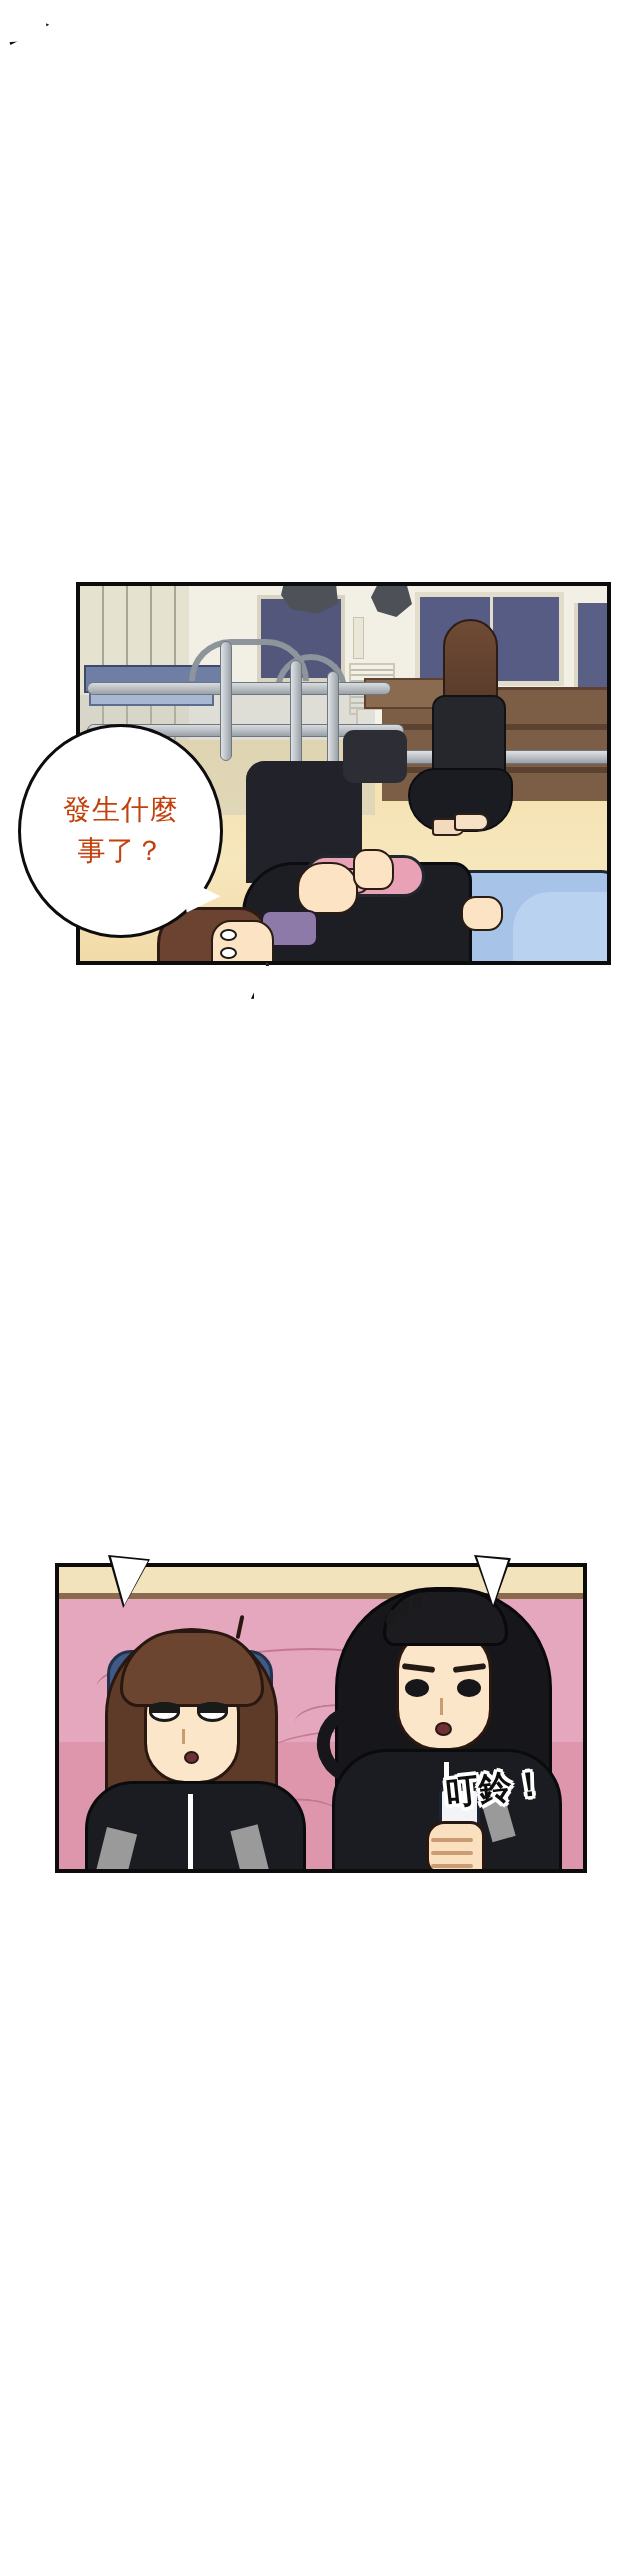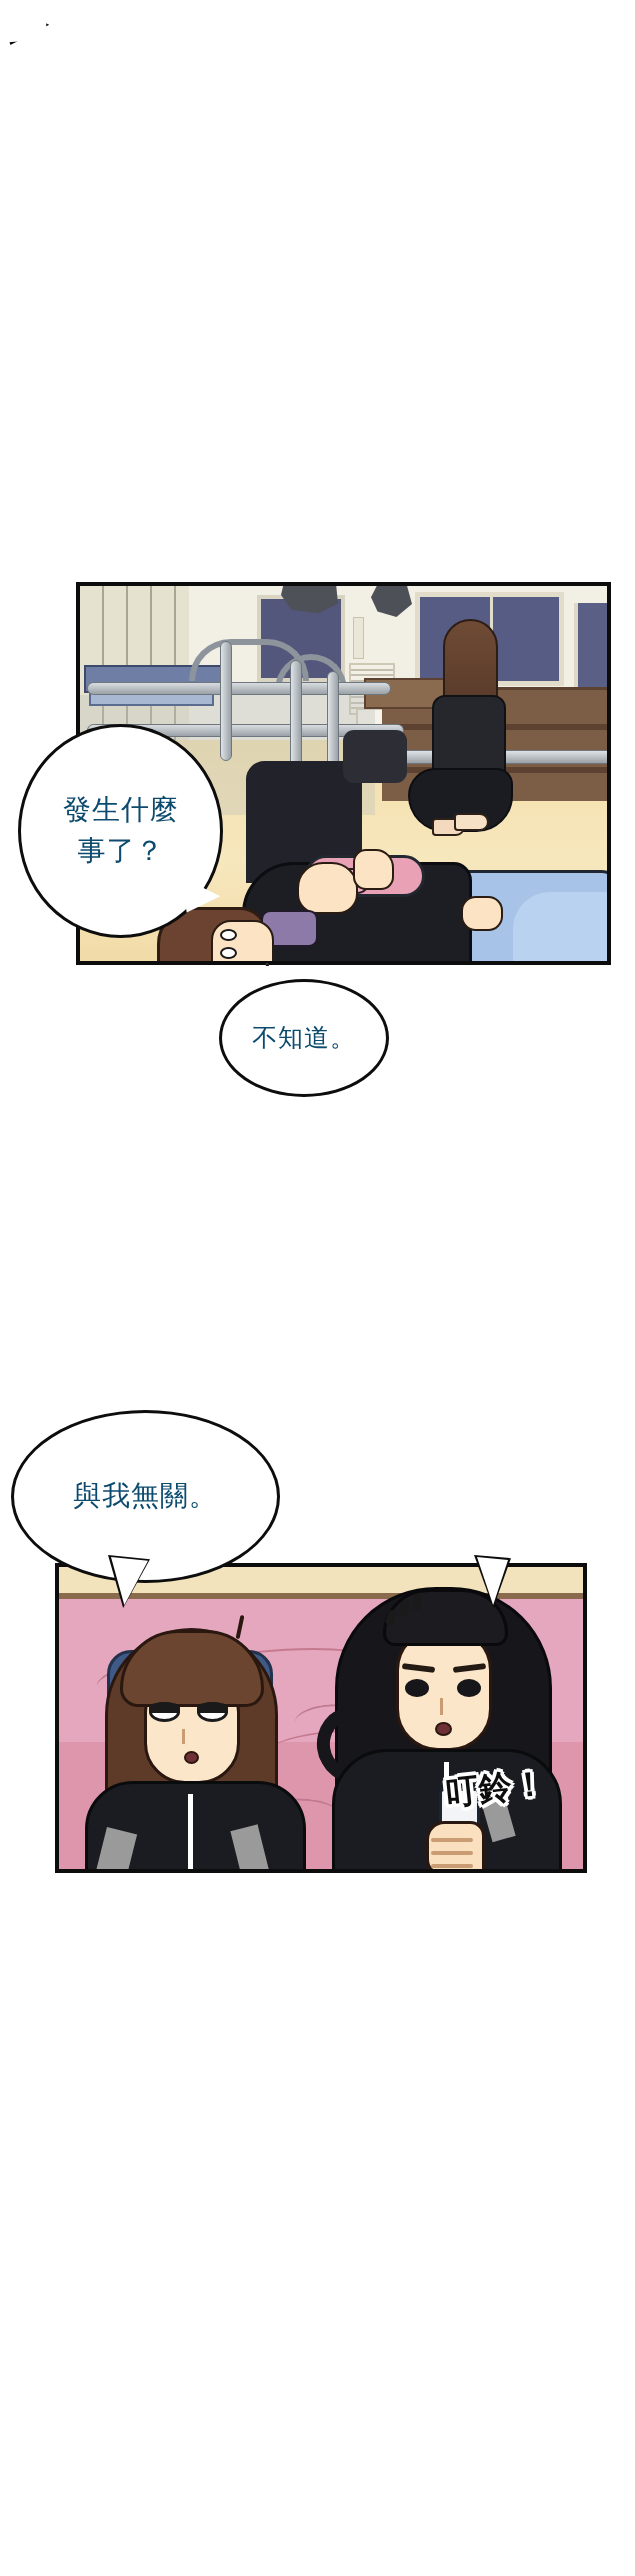--- a/index.html
+++ b/index.html
@@ -499,21 +499,21 @@
   .bubble {
     position: absolute;
     background: #ffffff;
     border: 3.7px solid #0d0d0d;
     border-radius: 50%;
     box-sizing: border-box;
     display: flex;
     align-items: center;
     justify-content: center;
     text-align: center;
-    color: #0c4a6e;
+    color: #c2410c;
     font-family: "DejaVu Sans", "Liberation Sans", sans-serif;
     z-index: 20;
   }
   .bubble .txt {
     line-height: 1.45;
     white-space: pre-line;
     letter-spacing: 0.9px;
   }
 
   
@@ -656,23 +656,20 @@
   </div>
 
   <div class="tail-1"></div>
   <div class="tail-1b"></div>
   <div class="bubble bubble-1">
     <span class="txt">發生什麼
 事了？</span>
   </div>
 
   <div class="tail-2"></div>
-  <div class="bubble bubble-2">
-    <span class="txt">不知道。</span>
-  </div>
 
   <div class="panel2">
     <div class="p2-inner">
       <div class="p2-bed"></div>
       <div class="p2-topwood"></div>
       <div class="p2-topwood-line"></div>
       <div class="p2-bed-shade"></div>
       <div class="p2-bed-fold1"></div>
       <div class="p2-bed-fold2"></div>
       <div class="p2-sheet-line1"></div>
@@ -720,21 +717,18 @@
       <div class="p2-g1-zip"></div>
       <div class="p2-g1-stripe-l"></div>
       <div class="p2-g1-stripe-r"></div>
     </div>
   </div>
 
   <div class="sfx">叮鈴！</div>
 
   <div class="tail-3o"></div>
   <div class="tail-3"></div>
-  <div class="bubble bubble-3">
-    <span class="txt">與我無關。</span>
-  </div>
 
   <div class="tail-4o"></div>
   <div class="tail-4"></div>
 
 </div>
 
 
 </body></html>

